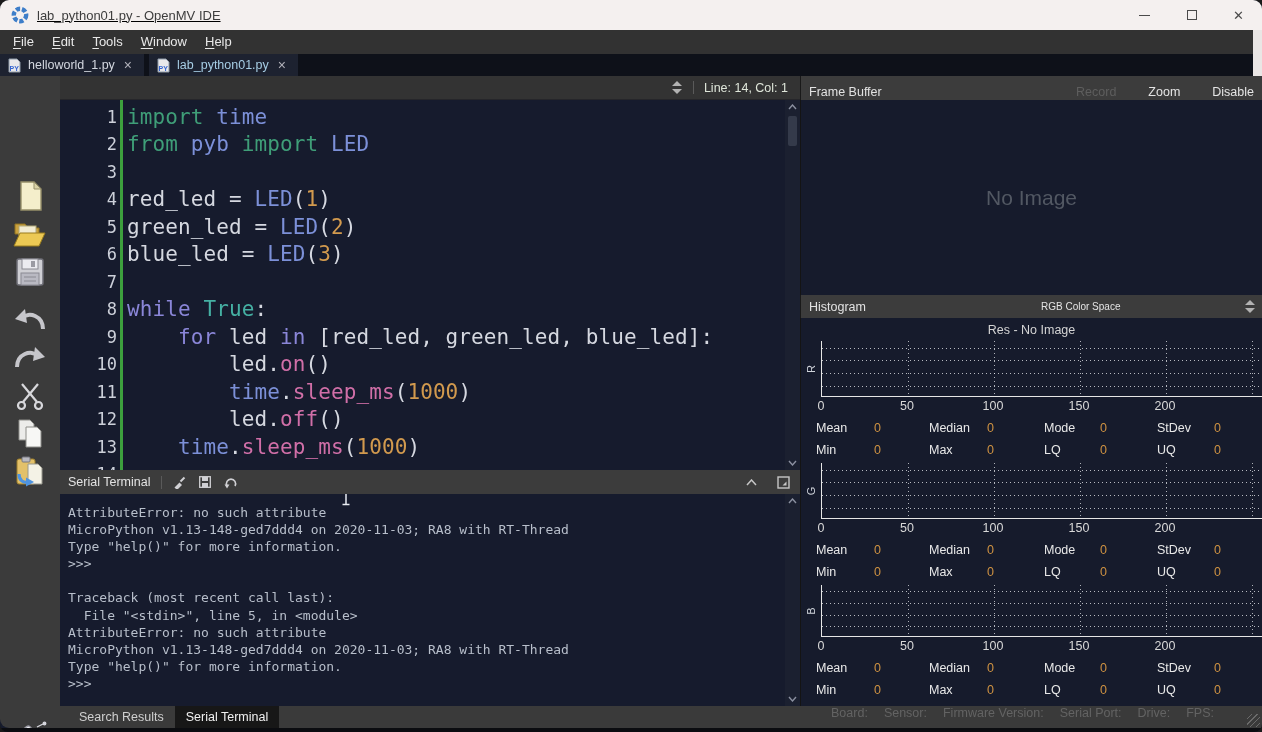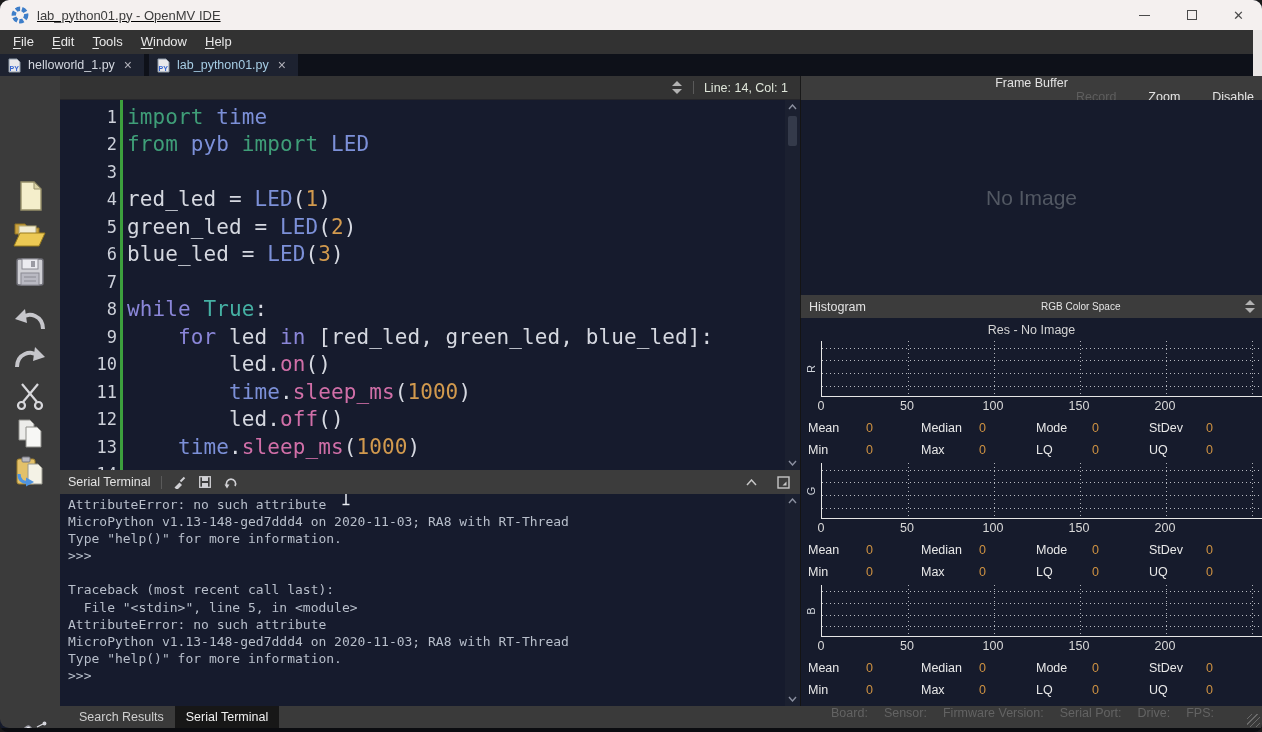--- a/index.html
+++ b/index.html
@@ -66,28 +66,28 @@
               justify-content:center; }
   .sb-handle { position:absolute; left:3px; width:9px; background:#343a4a; border-radius:2px; }
 
   
   .terminal-header { position:absolute; left:60px; top:470px; width:740px; height:24px; background:#3c3c3c;
                      display:flex; align-items:center; padding:0 10px 0 8px; }
   .panel-title { font-size:12.5px; color:#e2e2e2; }
   .th-icons { display:flex; align-items:center; gap:13px; }
   .th-right { margin-left:auto; display:flex; align-items:center; gap:20px; }
   .terminal { position:absolute; left:60px; top:494px; width:740px; height:212px; background:#161b2d;
-              padding:2px 0 0 8px; overflow:hidden; }
+              padding:10px 0 0 8px; overflow:hidden; }
   .term-line { font-family:"DejaVu Sans Mono",monospace; font-size:13px; line-height:17.1px;
                color:var(--terminal-text); white-space:pre; }
   .ibeam { position:absolute; left:281px; top:-6px; z-index:5; }
 
   
   .fb-header { position:absolute; left:800px; top:76px; width:462px; height:24px; background:#3c3c3c;
-               display:flex; align-items:center; padding:0 8px; border-left:1px solid #191919;flex-direction:column; }
+               display:flex; align-items:center; padding:16px 8px; border-left:1px solid #191919; }
   .fb-actions { margin-left:auto; display:flex; gap:32px; }
   .fb-action { font-size:12.5px; color:#e4e4e4; }
   .fb-action.disabled { color:#5e5e5e; }
   .fb-view { position:absolute; left:800px; top:100px; width:462px; height:195px; background:#161b2c;
              display:flex; align-items:center; justify-content:center; border-left:1px solid #141414; }
   .no-image { font-size:21px; color:#525863; }
 
   .hist-header { position:absolute; left:800px; top:295px; width:462px; height:23px; background:#3c3c3c;
                  display:flex; align-items:center; padding-left:8px; border-left:1px solid #191919; }
   .colorspace { position:absolute; left:240px; font-size:10px; color:#e4e4e4; }
@@ -100,21 +100,21 @@
   .ylab { width:20px; display:flex; align-items:center; justify-content:center; }
   .ylab span { transform:rotate(-90deg); font-size:11px; color:#cfd3da; display:block; }
   .chart { position:relative; flex:1; border-left:1px solid #e6e6e6; border-bottom:1px solid #e6e6e6; }
   .hline { position:absolute; left:0; width:100%; height:1px;
            background:repeating-linear-gradient(90deg, rgba(238,240,244,.75) 0 1px, transparent 1px 4px); }
   .vline { position:absolute; top:0; height:100%; width:1px;
            background:repeating-linear-gradient(180deg, rgba(238,240,244,.7) 0 1px, transparent 1px 4px); }
   .ticks { position:relative; height:20px; }
   .tick { position:absolute; top:2px; transform:translateX(-50%); font-size:12.5px; color:#d8d8d8; }
   .stats { display:grid; grid-template-columns:58px 55px 58px 57px 56px 57px 57px 1fr;
-           grid-auto-rows:22px; align-items:center; padding-left:7px; }
+           grid-auto-rows:22px; align-items:center; padding-left:7px;margin-left:8px; }
   .stat-label { font-size:12.5px; color:#e8e8e8; }
   .stat-value { font-size:12.5px; color:var(--stat-value); }
 
   
   .statusbar { position:absolute; left:60px; top:706px; width:1202px; height:22px; background:#3a3a3a;
                display:flex; align-items:flex-start; }
   .status-tabs { display:flex; align-items:center; height:100%; padding-left:8px; }
   .status-tab { height:100%; display:flex; align-items:center; padding:0 11px; font-size:12.5px;
                 color:#cfcfcf; }
   .status-tab.active { background:#171717; color:#f0f0f0; }

